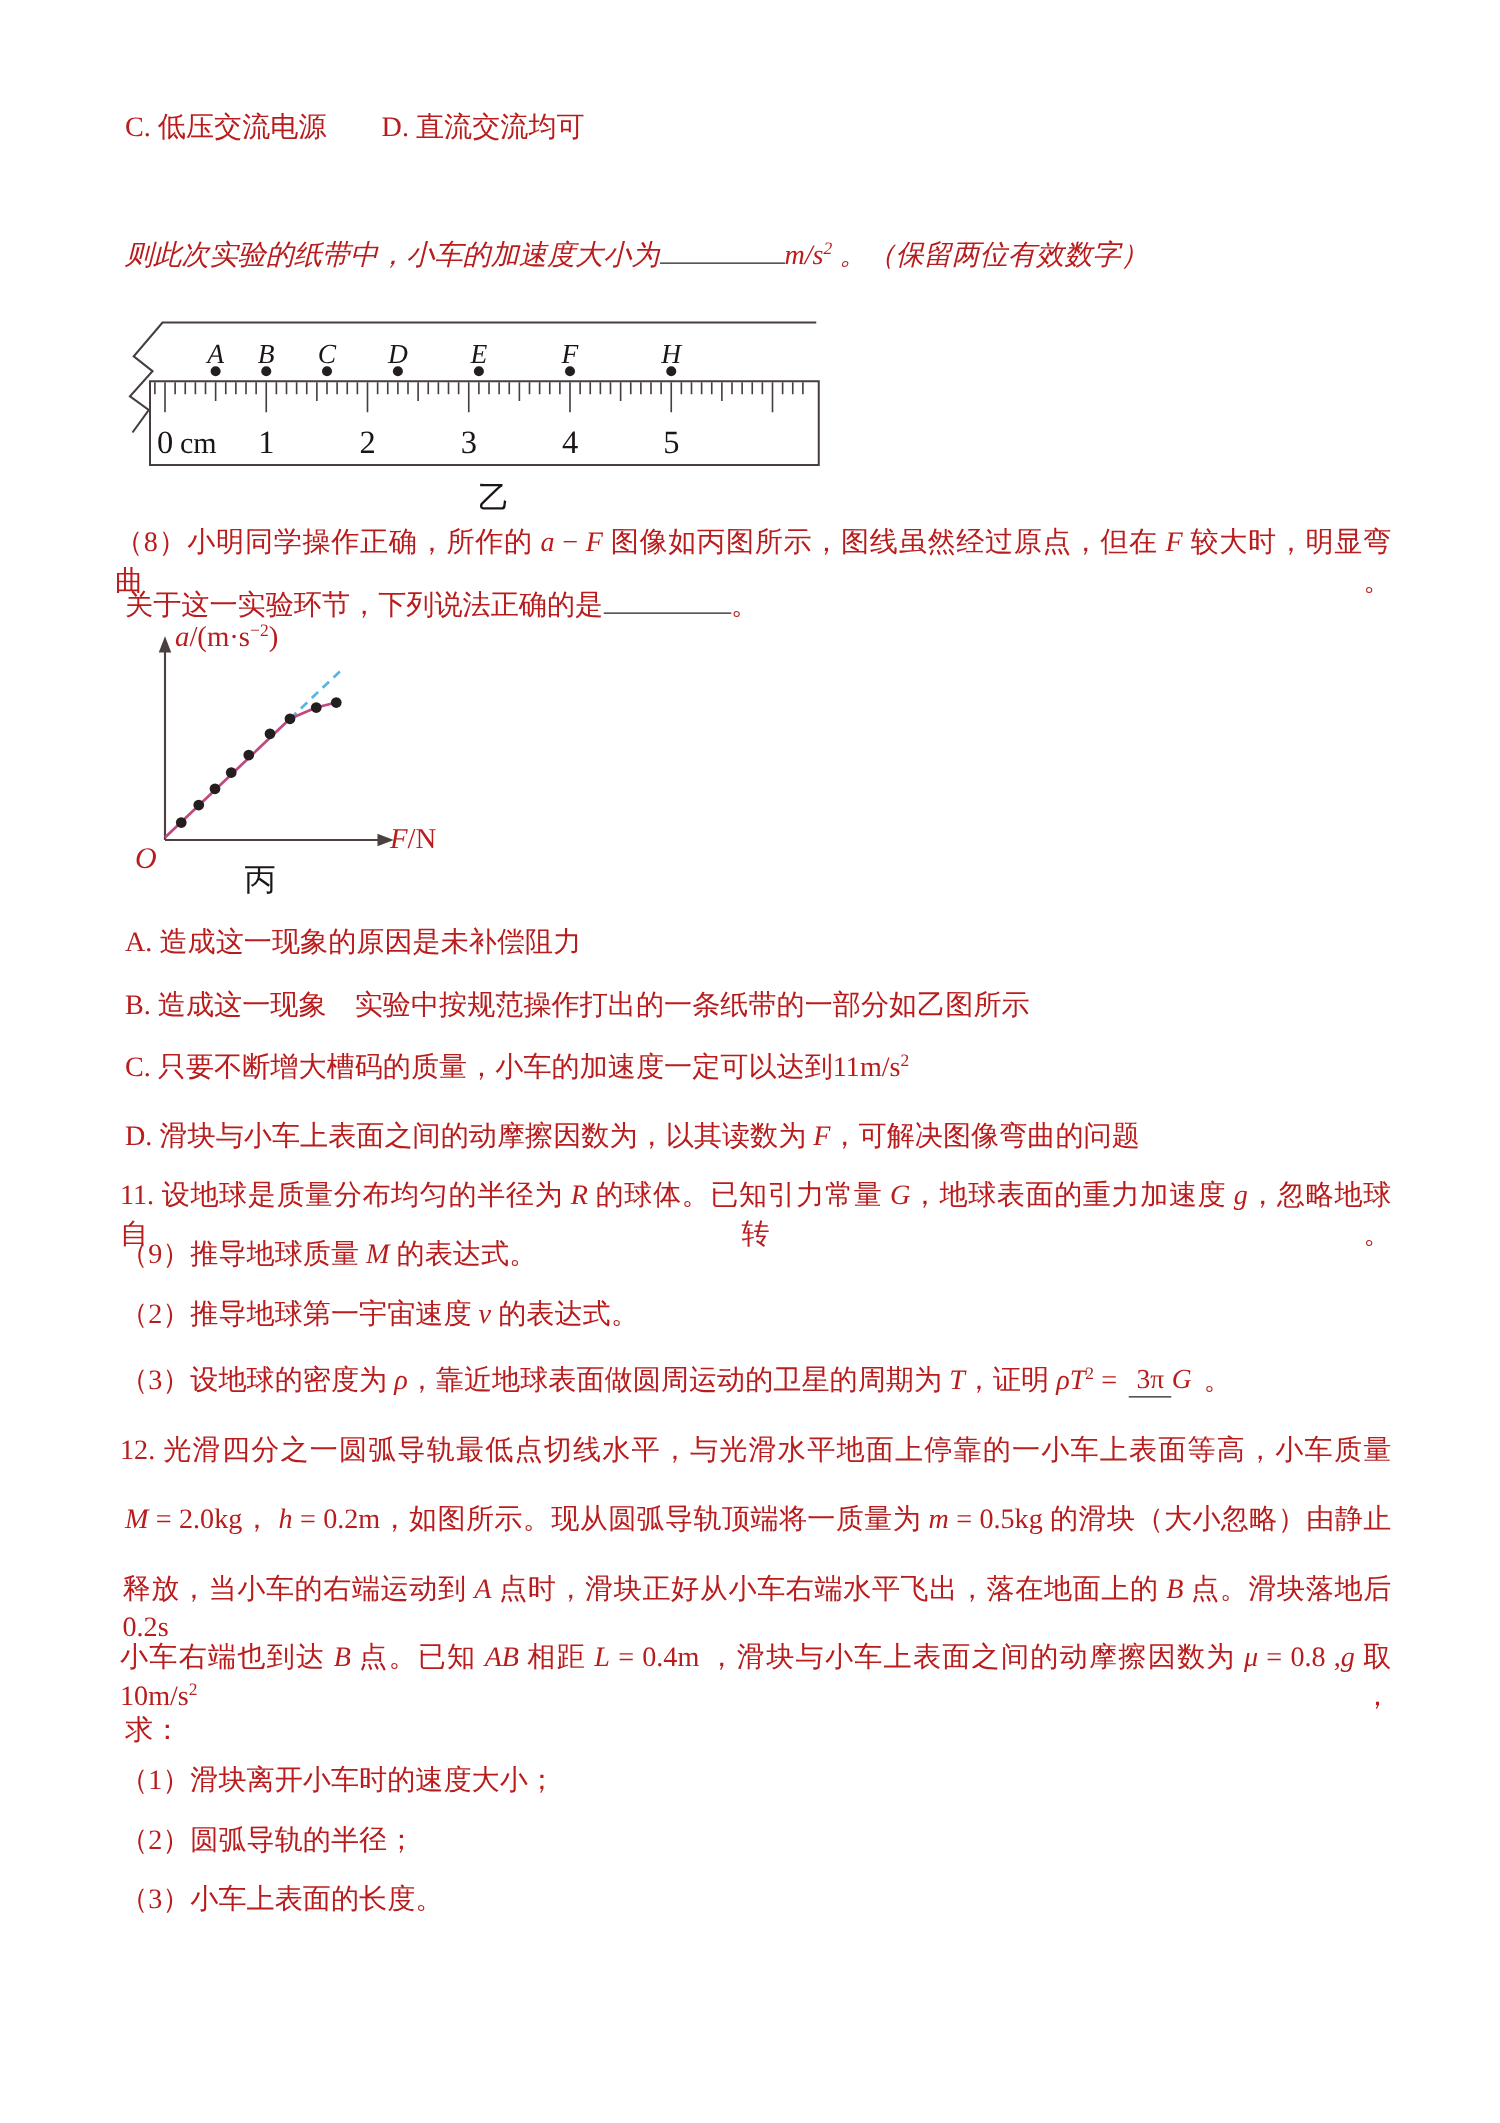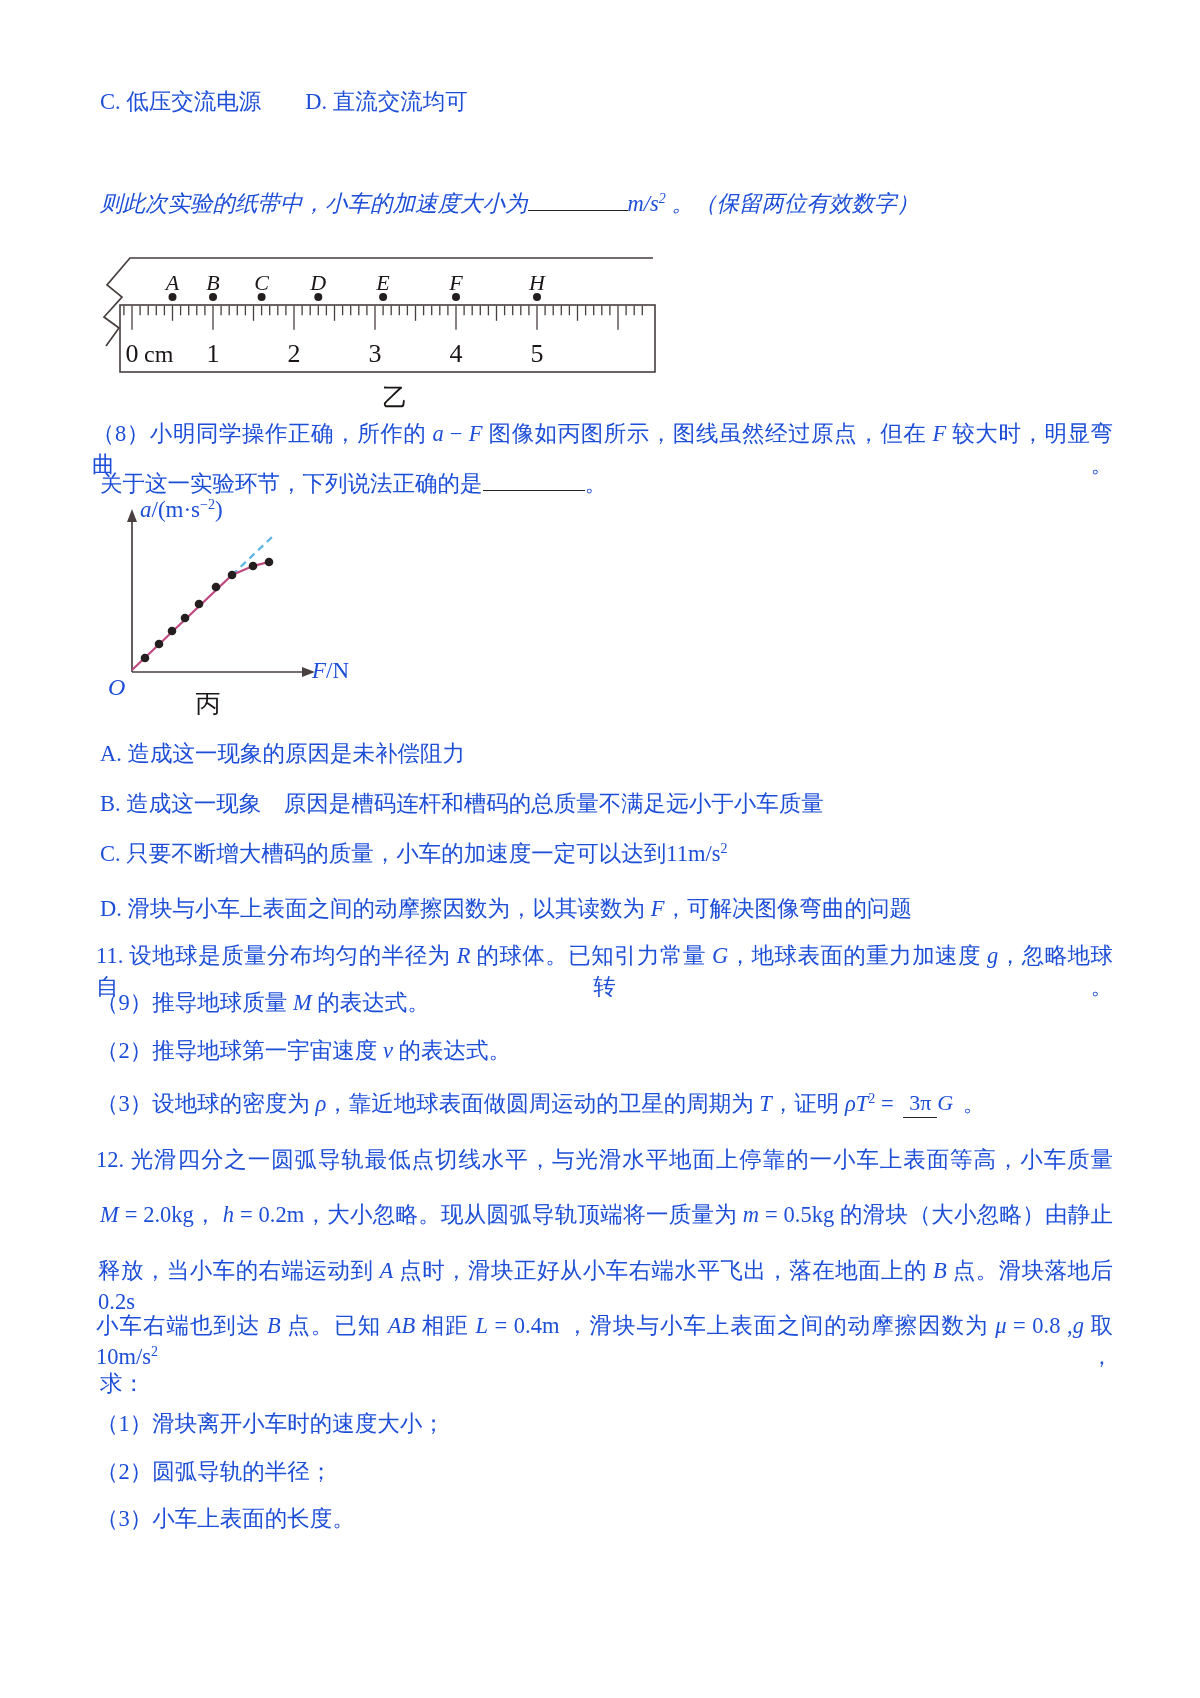--- a/index.html
+++ b/index.html
@@ -1,17 +1,17 @@
 <!DOCTYPE html>
 <html><head>
 <meta charset="utf-8">
 <style>
   html,body{margin:0;padding:0;background:#ffffff;}
   #page{position:relative;width:1200px;height:1698px;background:#ffffff;overflow:hidden;
-        font-family:"Liberation Serif","DejaVu Serif",serif;color:#1d4ed8;}
+        font-family:"Liberation Serif","DejaVu Serif",serif;color:#b91c1c;}
   .line{position:absolute;font-size:22.5px;line-height:31px;white-space:normal;}
   .line.justify{text-align:justify;text-align-last:justify;}
   .seg-cn{font-family:"Liberation Serif","DejaVu Serif",serif;}
   .seg-rm{font-family:"Liberation Serif","DejaVu Serif",serif;}
   .seg-it{font-family:"Liberation Serif","DejaVu Serif",serif;font-style:italic;}
   .seg-sup{font-family:"Liberation Serif","DejaVu Serif",serif;font-size:14px;position:relative;top:-8px;}
   .seg-blank{display:inline-block;border-bottom:1.6px solid #222;height:2px;}
   .seg-gap{display:inline-block;}
   .frac{display:inline-flex;flex-direction:row;vertical-align:middle;text-align:center;
         font-size:22px;line-height:1.2;margin:0 4px;position:relative;top:-2px;}
@@ -25,32 +25,32 @@
 </head>
 <body>
 
 <div id="page">
 
   <div class="line" style="top:86px;left:100px;width:1013px;"><span class="seg-rm">C. </span><span class="seg-cn">低压交流电源</span><span class="seg-gap" style="width: 44px;"></span><span class="seg-rm">D. </span><span class="seg-cn">直流交流均可</span></div>
   <div class="line" style="top:188px;left:100px;width:1013px;font-style:italic;"><span class="seg-cn">则此次实验的纸带中，小车的加速度大小为</span><span class="seg-blank" style="width: 100px;"></span><span class="seg-rm">m/s</span><span class="seg-sup">2</span><span class="seg-cn"> 。（保留两位有效数字）</span></div>
   <div class="line justify" style="top:418px;left:92px;width:1021px;"><span class="seg-cn">（8）小明同学操作正确，所作的 </span><span class="seg-it">a</span><span class="seg-rm"> − </span><span class="seg-it">F</span><span class="seg-cn"> 图像如丙图所示，图线虽然经过原点，但在 </span><span class="seg-it">F</span><span class="seg-cn"> 较大时，明显弯曲。</span></div>
   <div class="line" style="top:468px;left:100px;width:1013px;"><span class="seg-cn">关于这一实验环节，下列说法正确的是</span><span class="seg-blank" style="width: 102px;"></span><span class="seg-cn">。</span></div>
   <div class="line" style="top:738px;left:100px;width:1013px;"><span class="seg-rm">A. </span><span class="seg-cn">造成这一现象的原因是未补偿阻力</span></div>
-  <div class="line" style="top:788px;left:100px;width:1013px;"><span class="seg-rm">B. </span><span class="seg-cn">造成这一现象　原因是槽码连杆和槽码的总质量不满足远小于小车质量</span></div>
+  <div class="line" style="top:788px;left:100px;width:1013px;"><span class="seg-rm">B. </span><span class="seg-cn">造成这一现象　实验中按规范操作打出的一条纸带的一部分如乙图所示</span></div>
   <div class="line" style="top:838px;left:100px;width:1013px;"><span class="seg-rm">C. </span><span class="seg-cn">只要不断增大槽码的质量，小车的加速度一定可以达到</span><span class="seg-rm">11m/s</span><span class="seg-sup">2</span></div>
   <div class="line" style="top:893px;left:100px;width:1013px;"><span class="seg-rm">D. </span><span class="seg-cn">滑块与小车上表面之间的动摩擦因数为，以其读数为 </span><span class="seg-it">F</span><span class="seg-cn">，可解决图像弯曲的问题</span></div>
   <div class="line justify" style="top:940px;left:96px;width:1017px;"><span class="seg-rm">11. </span><span class="seg-cn">设地球是质量分布均匀的半径为 </span><span class="seg-it">R</span><span class="seg-cn"> 的球体。已知引力常量 </span><span class="seg-it">G</span><span class="seg-cn">，地球表面的重力加速度 </span><span class="seg-it">g</span><span class="seg-cn">，忽略地球自转。</span></div>
   <div class="line" style="top:987px;left:96px;width:1017px;"><span class="seg-cn">（9）推导地球质量 </span><span class="seg-it">M</span><span class="seg-cn"> 的表达式。</span></div>
   <div class="line" style="top:1035px;left:96px;width:1017px;"><span class="seg-cn">（2）推导地球第一宇宙速度 </span><span class="seg-it">v</span><span class="seg-cn"> 的表达式。</span></div>
   <div class="line" style="top:1088px;left:96px;width:1017px;"><span class="seg-cn">（3）设地球的密度为 </span><span class="seg-it">ρ</span><span class="seg-cn">，靠近地球表面做圆周运动的卫星的周期为 </span><span class="seg-it">T</span><span class="seg-cn">，证明 </span><span class="seg-it">ρT</span><span class="seg-sup">2</span><span class="seg-rm"> = </span><span class="frac">
         <span class="num">3π</span>
         <span class="den">G</span>
       </span><span class="seg-cn"> 。</span></div>
   <div class="line justify" style="top:1144px;left:96px;width:1017px;"><span class="seg-rm">12. </span><span class="seg-cn">光滑四分之一圆弧导轨最低点切线水平，与光滑水平地面上停靠的一小车上表面等高，小车质量</span></div>
-  <div class="line justify" style="top:1199px;left:100px;width:1013px;"><span class="seg-it">M</span><span class="seg-rm"> = 2.0kg</span><span class="seg-cn">， </span><span class="seg-it">h</span><span class="seg-rm"> = 0.2m</span><span class="seg-cn">，大小忽略。现从圆弧导轨顶端将一质量为 </span><span class="seg-it">m</span><span class="seg-rm"> = 0.5kg</span><span class="seg-cn"> 的滑块（大小忽略）由静止</span></div>
+  <div class="line justify" style="top:1199px;left:100px;width:1013px;"><span class="seg-it">M</span><span class="seg-rm"> = 2.0kg</span><span class="seg-cn">， </span><span class="seg-it">h</span><span class="seg-rm"> = 0.2m</span><span class="seg-cn">，如图所示。现从圆弧导轨顶端将一质量为 </span><span class="seg-it">m</span><span class="seg-rm"> = 0.5kg</span><span class="seg-cn"> 的滑块（大小忽略）由静止</span></div>
   <div class="line justify" style="top:1255px;left:98px;width:1015px;"><span class="seg-cn">释放，当小车的右端运动到 </span><span class="seg-it">A</span><span class="seg-cn"> 点时，滑块正好从小车右端水平飞出，落在地面上的 </span><span class="seg-it">B</span><span class="seg-cn"> 点。滑块落地后 </span><span class="seg-rm">0.2s</span></div>
   <div class="line justify" style="top:1310px;left:96px;width:1017px;"><span class="seg-cn">小车右端也到达 </span><span class="seg-it">B</span><span class="seg-cn"> 点。已知 </span><span class="seg-it">AB</span><span class="seg-cn"> 相距 </span><span class="seg-it">L</span><span class="seg-rm"> = 0.4m</span><span class="seg-cn"> ，滑块与小车上表面之间的动摩擦因数为 </span><span class="seg-it">μ</span><span class="seg-rm"> = 0.8 ,</span><span class="seg-it">g</span><span class="seg-cn"> 取</span><span class="seg-rm">10m/s</span><span class="seg-sup">2</span><span class="seg-cn"> ，</span></div>
   <div class="line" style="top:1368px;left:100px;width:1013px;"><span class="seg-cn">求：</span></div>
   <div class="line" style="top:1408px;left:96px;width:1017px;"><span class="seg-cn">（1）滑块离开小车时的速度大小；</span></div>
   <div class="line" style="top:1456px;left:96px;width:1017px;"><span class="seg-cn">（2）圆弧导轨的半径；</span></div>
   <div class="line" style="top:1503px;left:96px;width:1017px;"><span class="seg-cn">（3）小车上表面的长度。</span></div>
 
   <div class="fig" style="left:95px;top:238px;width:575px;height:178px;">
     <svg width="575" height="178" viewBox="0 0 575 178">
       <rect x="25" y="67" width="535" height="67" fill="#ffffff" stroke="#473e3e" stroke-width="1.6"></rect>

